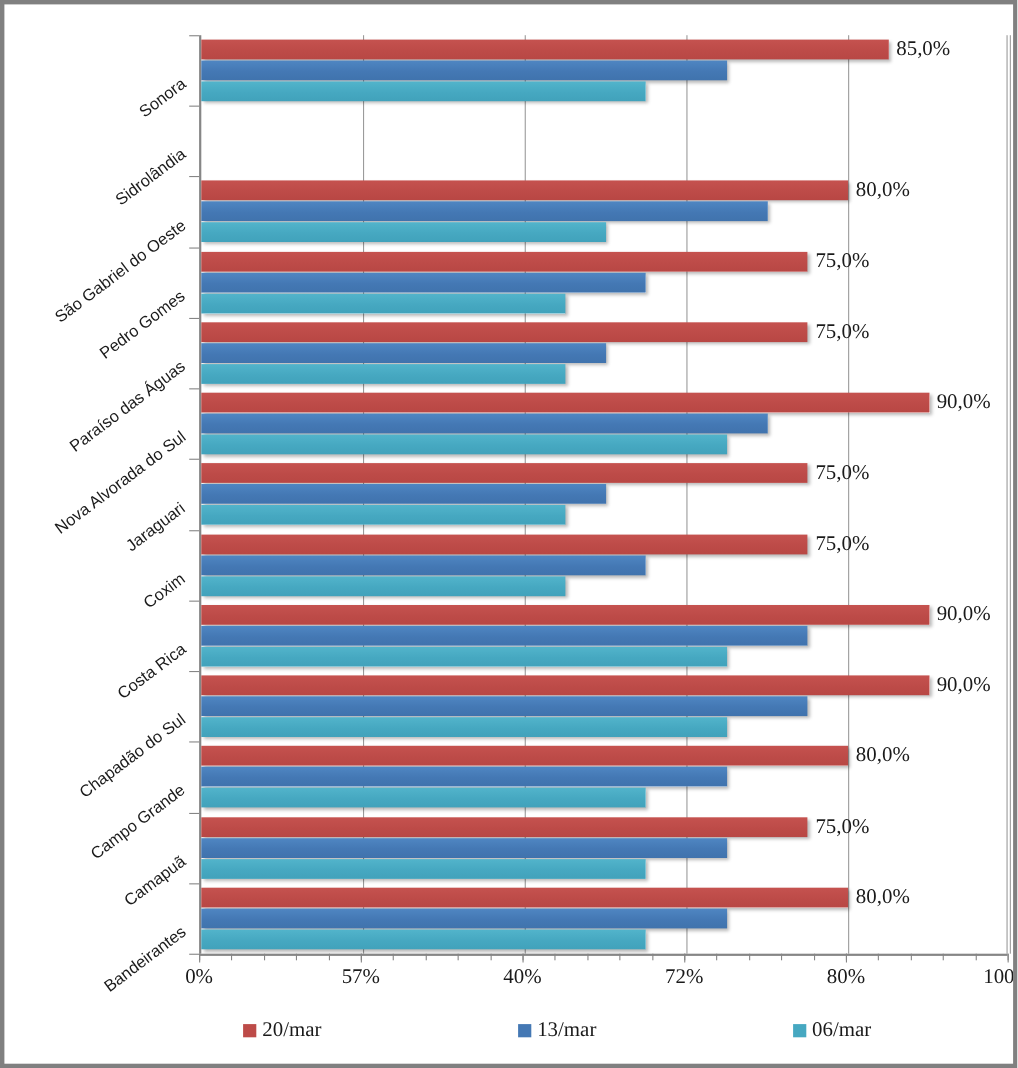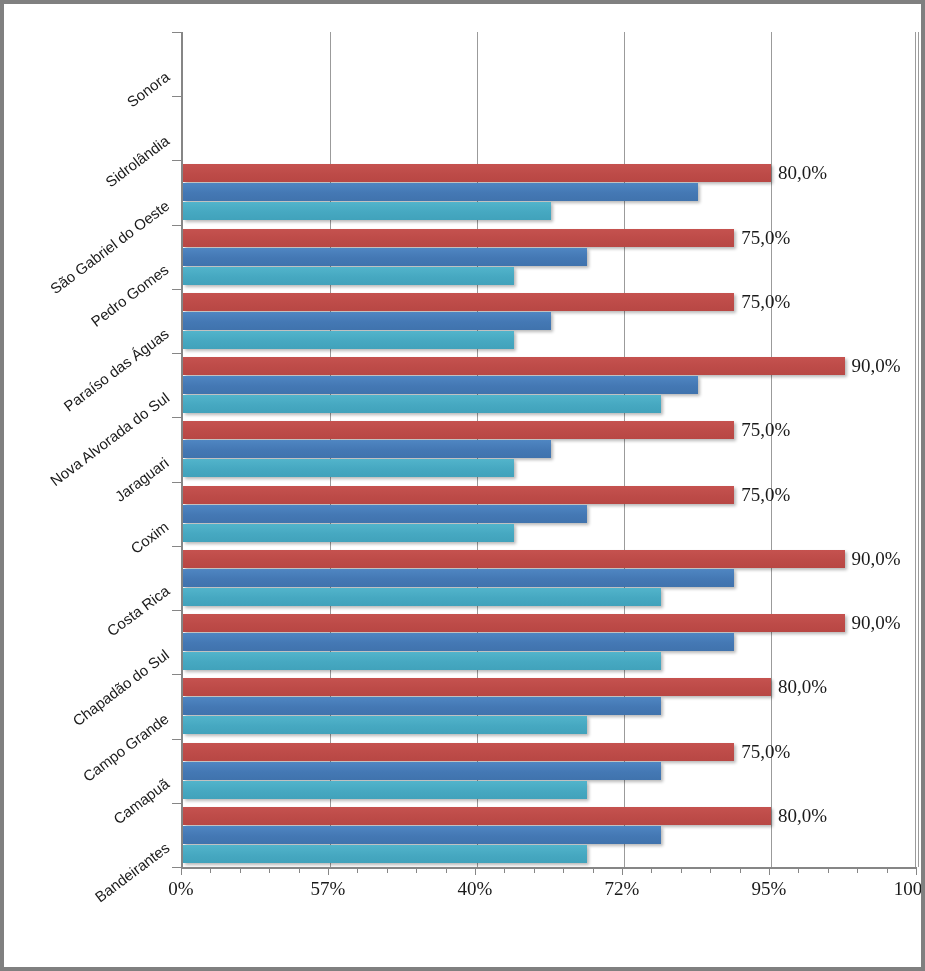--- a/index.html
+++ b/index.html
@@ -136,20 +136,26 @@
 <body>
 
 <div id="chart-frame">
 
   <div id="plot-area">
       <div class="gridline" style="left: 147px;"></div>
       <div class="gridline" style="left: 294px;"></div>
       <div class="gridline" style="left: 441px;"></div>
       <div class="gridline" style="left: 588px;"></div>
       <div class="gridline" style="left: 735px;"></div>
+      <div class="cat-band" style="top: 0px; height: 64.2308px;">
+        <div class="bar s0" style="left: 0px; width: 624.75px;"></div>
+        <div class="bar s1" style="left: 0px; width: 477.75px;"></div>
+        <div class="bar s2" style="left: 0px; width: 404.25px;"></div>
+        <div class="datalabel" style="left: 631.75px;">85,0%</div>
+      </div>
       <div class="cat-band" style="top: 128.462px; height: 64.2308px;">
         <div class="bar s0" style="left: 0px; width: 588px;"></div>
         <div class="bar s1" style="left: 0px; width: 514.5px;"></div>
         <div class="bar s2" style="left: 0px; width: 367.5px;"></div>
         <div class="datalabel" style="left: 595px;">80,0%</div>
       </div>
       <div class="cat-band" style="top: 192.692px; height: 64.2308px;">
         <div class="bar s0" style="left: 0px; width: 551.25px;"></div>
         <div class="bar s1" style="left: 0px; width: 404.25px;"></div>
         <div class="bar s2" style="left: 0px; width: 330.75px;"></div>
@@ -298,19 +304,33 @@
       <div class="xtick minor" style="left: 912px;"></div>
       <div class="xtick" style="left: 177px;"></div>
       <div class="xlabel" style="left: 177px;">0%</div>
       <div class="xtick" style="left: 324px;"></div>
       <div class="xlabel" style="left: 324px;">57%</div>
       <div class="xtick" style="left: 471px;"></div>
       <div class="xlabel" style="left: 471px;">40%</div>
       <div class="xtick" style="left: 618px;"></div>
       <div class="xlabel" style="left: 618px;">72%</div>
       <div class="xtick" style="left: 765px;"></div>
-      <div class="xlabel" style="left: 765px;">95%</div>
+      <div class="xlabel" style="left: 765px;">80%</div>
       <div class="xtick" style="left: 912px;"></div>
       <div class="xlabel" style="left: 912px;">100%</div>
     </div>
 
+  <div id="legend">
+      <div class="legend-item" style="left: 40.425px;">
+        <span class="legend-swatch" style="background: rgb(189, 75, 72);"></span>
+        <span>20/mar</span>
+      </div>
+      <div class="legend-item" style="left: 290.325px;">
+        <span class="legend-swatch" style="background: rgb(68, 120, 180);"></span>
+        <span>13/mar</span>
+      </div>
+      <div class="legend-item" style="left: 540.225px;">
+        <span class="legend-swatch" style="background: rgb(70, 168, 193);"></span>
+        <span>06/mar</span>
+      </div>
+    </div>
 
 </div>
 
 </body></html>

